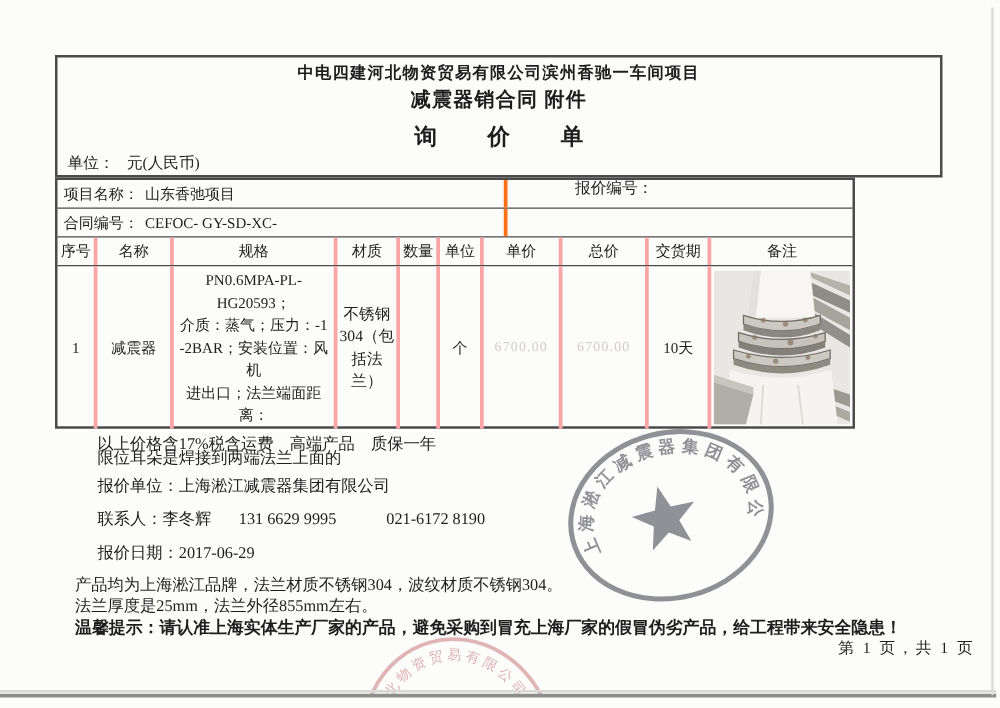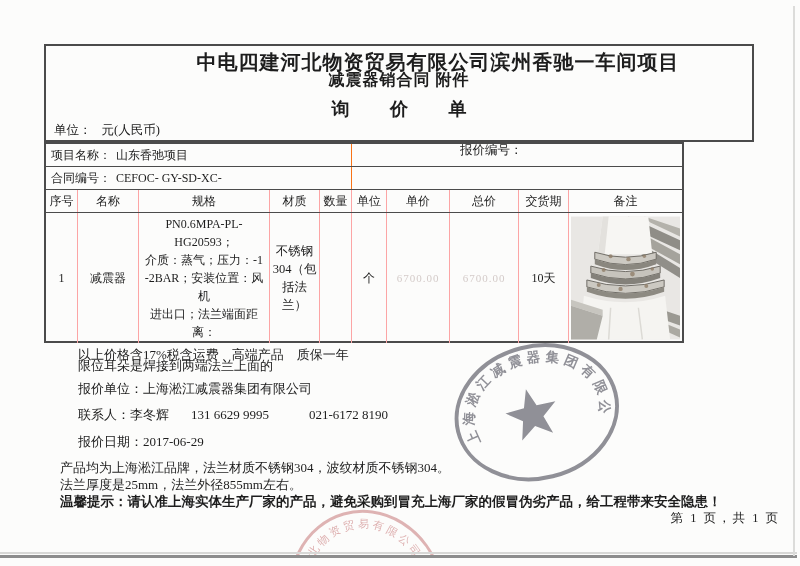--- a/index.html
+++ b/index.html
@@ -1,38 +1,38 @@
 <!DOCTYPE html>
 <html><head>
 <meta charset="utf-8">
 <style>
   html,body{margin:0;padding:0;}
   body{font-family:"Liberation Serif","DejaVu Serif",serif;background:#ffffff;}
   .page{position:relative;width:800px;height:566px;background:#fcfcfb;overflow:hidden;color:#1d1d1d;}
 
   
   .title-box{position:absolute;left:44px;top:44px;width:710px;height:98px;border:2px solid #4b4b4b;box-sizing:border-box;}
-  .t1{position:absolute;left:10px;top:3px;width:100%;text-align:center;font-size:20px;font-weight:bold;letter-spacing:1px;padding-left:29px;}
+  .t1{position:absolute;left:0;top:3px;width:100%;text-align:center;font-size:13px;font-weight:bold;letter-spacing:1px;}
   .t2{position:absolute;left:0;top:24px;width:100%;text-align:center;font-size:16px;font-weight:bold;letter-spacing:1px;}
   .t3{position:absolute;left:0;top:51px;width:100%;text-align:center;font-size:18px;font-weight:bold;letter-spacing:18px;text-indent:18px;}
   .meta-row{position:absolute;left:6px;top:76px;width:698px;height:17px;font-size:12.5px;}
   .meta-unit{position:absolute;left:2px;top:0;}
   .meta-unit .val{margin-left:10px;text-align:center;}
   .meta-quote-no{position:absolute;left:408px;top:20px;}
 
   
   .tbl{position:absolute;left:44px;top:142px;width:640px;height:201px;border:2px solid #4b4b4b;box-sizing:border-box;font-size:12px;}
   .row{display:flex;box-sizing:border-box;border-bottom:1px solid #4b4b4b;}
   .row.last{border-bottom:none;}
   .info-row{height:23px;line-height:22px;}
-  .info-left{width:306px;border-right:1px solid #f97316;box-sizing:border-box;padding-left:5px;}
+  .info-left{width:360px;border-right:3px solid #f97316;box-sizing:border-box;padding-left:5px;}
   .info-left .val{margin-left:5px;}
   .info-right{flex:1;}
   .hdr-row{height:23px;}
-  .cell{box-sizing:border-box;border-right:1px solid #fca5a5;display:flex;align-items:center;justify-content:center;text-align:center;overflow:hidden;}
+  .cell{box-sizing:border-box;border-right:3px solid #fca5a5;display:flex;align-items:center;justify-content:center;text-align:center;overflow:hidden;}
   .cell.lastc{border-right:none;}
   .c0{width:32px;}.c1{width:61px;}.c2{width:131px;}.c3{width:50px;}.c4{width:32px;}
   .c5{width:35px;}.c6{width:63px;}.c7{width:69px;}.c8{width:50px;text-align:center;}.c9{flex:1;}
   .data-row{height:130px;}
   .pre{white-space:pre-line;}
   .spec{font-size:12px;line-height:18px;}
   .mat{font-size:12.5px;line-height:18px;}
   .faint{color:#d4cbc9;font-size:11px;letter-spacing:1px;}
   .photo-wrap{padding:2px;}
   .photo{display:block;}

